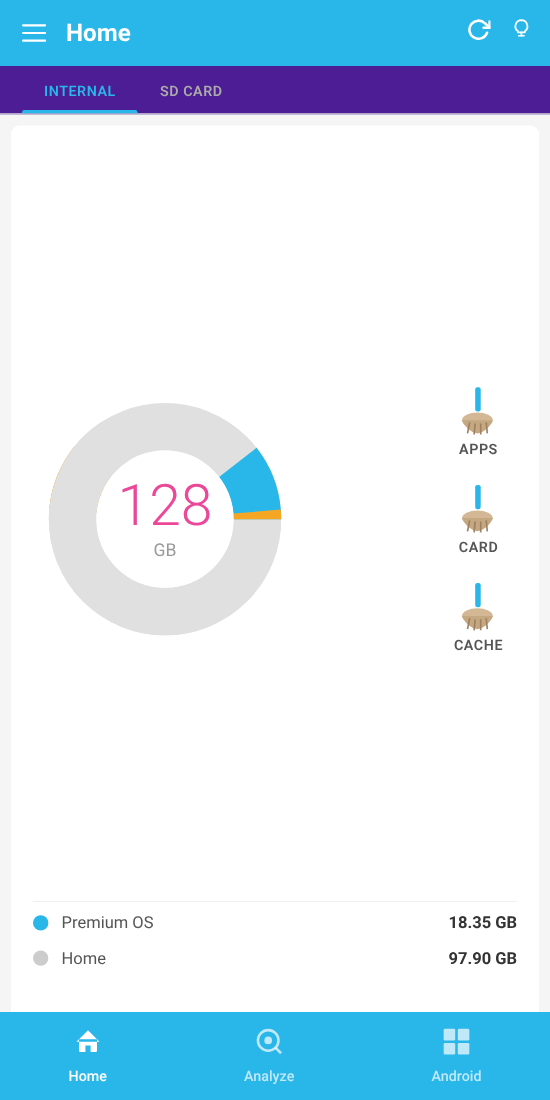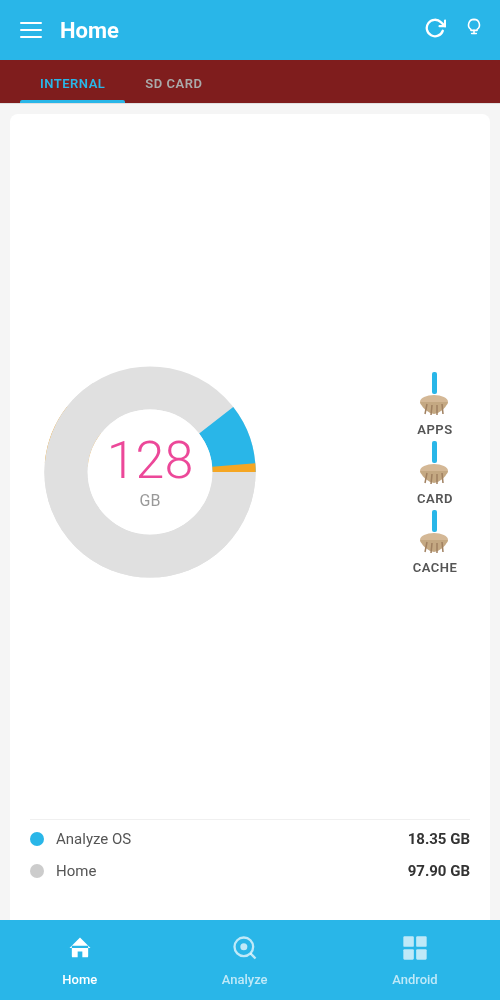--- a/index.html
+++ b/index.html
@@ -47,21 +47,21 @@
       align-items: center;
     }
     .header-icon {
       color: white;
       font-size: 22px;
       cursor: pointer;
     }
 
     
     .tabs {
-      background: #7f1d1d;
+      background: #4c1d95;
       display: flex;
       border-bottom: 1px solid #e0e0e0;
       padding: 0 20px;
     }
     .tab {
       padding: 16px 20px 12px;
       font-size: 13px;
       font-weight: 600;
       letter-spacing: 0.5px;
       color: #aaa;
@@ -125,20 +125,21 @@
     .donut-unit {
       font-size: 16px;
       color: #999;
       margin-top: 4px;
     }
 
     
     .action-buttons {
       display: flex;
       flex-direction: column;
+      gap: 20px;
       align-items: center;
       padding-right: 10px;
     }
     .action-btn {
       display: flex;
       flex-direction: column;
       align-items: center;
       cursor: pointer;
       gap: 4px;
     }
@@ -329,21 +330,21 @@
         <span class="action-label">CACHE</span>
       </div>
 
     </div>
   </div>
 
   <div class="legend">
 
     <div class="legend-item">
       <div class="legend-dot" style="background:#29b6e8;"></div>
-      <span class="legend-name">Analyze OS</span>
+      <span class="legend-name">Premium OS</span>
       <span class="legend-value">18.35 GB</span>
     </div>
 
 
     <div class="legend-item">
       <div class="legend-dot" style="background:#cccccc;"></div>
       <span class="legend-name">Home</span>
       <span class="legend-value">97.90 GB</span>
     </div>
 

